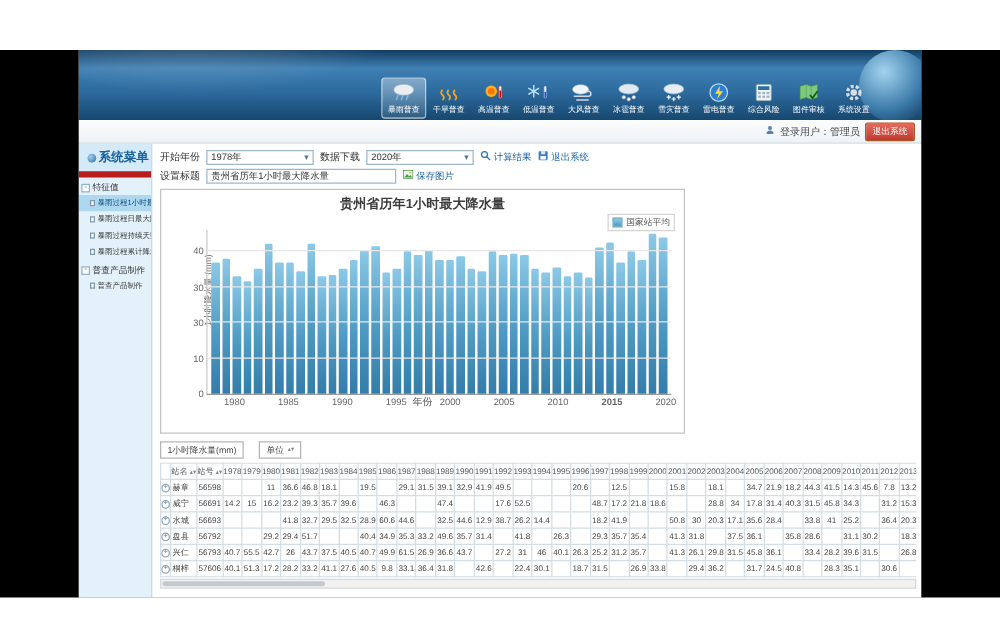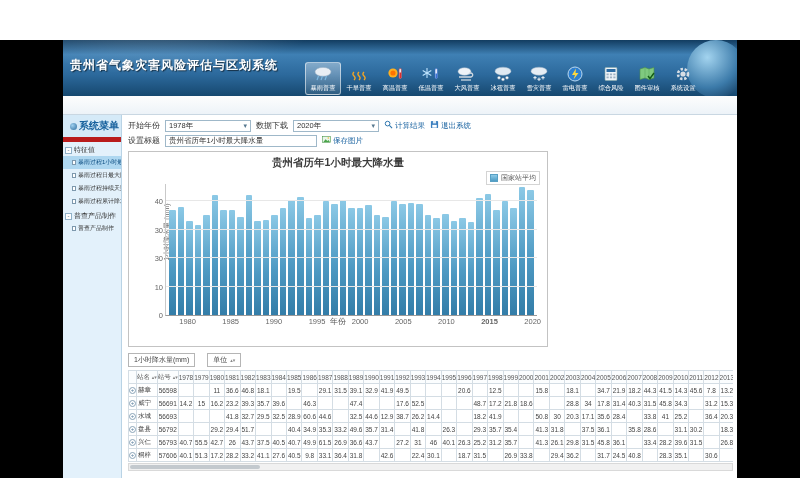--- a/index.html
+++ b/index.html
@@ -95,21 +95,20 @@
 </head>
 <body>
 
 <div class="stage">
   <div class="band">
     <div class="app">
 
       <div class="app-header">
         <div class="header-swoosh"></div>
         <div class="globe"></div>
-        <div class="app-title">贵州省气象灾害风险评估与区划系统</div>
         <div class="toolbar" id="toolbar">
             <div class="tb-item active">
               <span class="tb-icon">
                 <svg viewBox="0 0 22 16">
                   <ellipse cx="11" cy="5.8" rx="8" ry="4.4" fill="#e8eef4" stroke="#9fb2c4" stroke-width="0.5"></ellipse>
                   <g stroke="#7fb8e0" stroke-width="1.2">
                     <line x1="6.5" y1="10" x2="5" y2="14"></line>
                     <line x1="10.5" y1="10" x2="9" y2="14"></line>
                     <line x1="14.5" y1="10" x2="13" y2="14"></line>
                   </g>
@@ -238,20 +237,28 @@
           </div>
       </div>
 
       <div class="topbar">
         <div class="crumb">
           <span><svg viewBox="0 0 10 10">
                 <rect x="0.6" y="0.6" width="8.8" height="8.8" rx="1.5" fill="#49a6d6"></rect>
                 <polygon points="5,2.2 8.2,5.4 6.6,5.4 6.6,8.2 3.4,8.2 3.4,5.4 1.8,5.4" fill="#fff"></polygon>
               </svg></span>
           <span>当前的位置：</span>
+        </div>
+        <div class="userbox">
+          <span><svg viewBox="0 0 10 10">
+                <circle cx="5" cy="3" r="2" fill="#5b83a8"></circle>
+                <path d="M1.5 9 a3.5 3.5 0 0 1 7 0 z" fill="#5b83a8"></path>
+              </svg></span>
+          <span>登录用户：管理员</span>
+          <span class="logout-btn">退出系统</span>
         </div>
       </div>
 
       <div class="body-row">
 
         <div class="sidebar">
           <div class="sb-title">
             <span class="sb-dot"></span>
             <span>系统菜单</span>
           </div>

